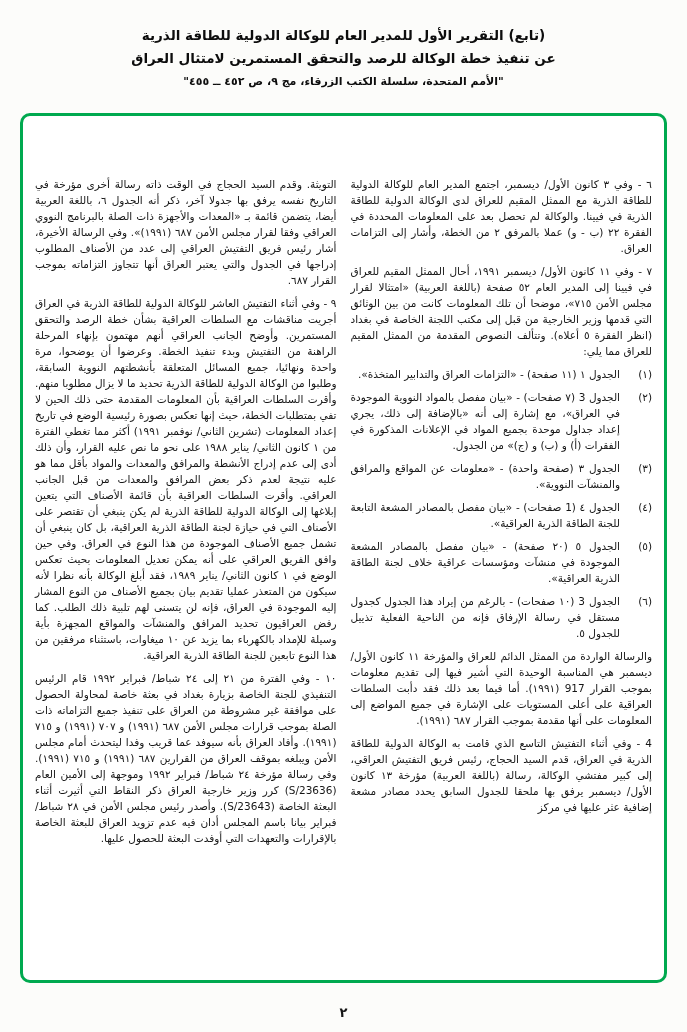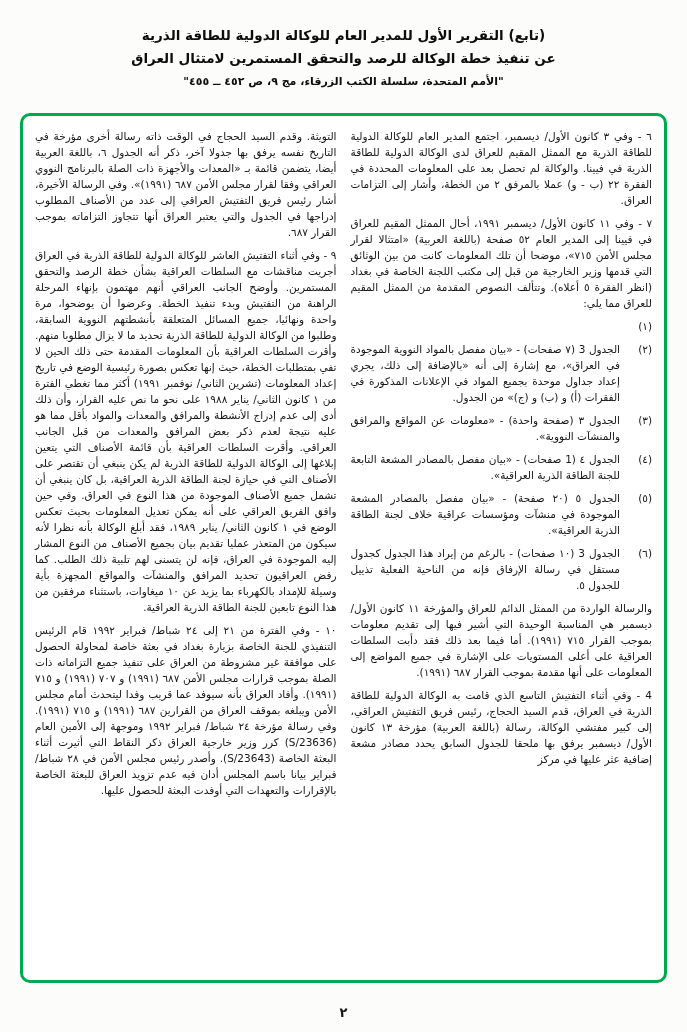--- a/index.html
+++ b/index.html
@@ -52,20 +52,21 @@
     display: flex;
     gap: 14px;
     overflow: hidden;
   }
   .col {
     flex: 1 1 0;
     font-size: 10.5px;
     line-height: 16px;
     text-align: justify;
     text-justify: inter-word;
+    margin-top: 48px;
   }
   .col p {
     margin: 0 0 7px 0;
   }
   .li {
     display: flex;
     margin: 0 0 7px 0;
   }
   .li .marker {
     flex: 0 0 32px;
@@ -96,20 +97,21 @@
   </header>
 
   <section class="content-box">
 
     <div class="col">
       <p>٦ -   وفي ٣ كانون الأول/ ديسمبر، اجتمع المدير العام للوكالة الدولية للطاقة الذرية مع الممثل المقيم للعراق لدى الوكالة الدولية للطاقة الذرية في فيينا. والوكالة لم تحصل بعد على المعلومات المحددة في الفقرة ٢٢ (ب - و) عملا بالمرفق ٢ من الخطة، وأشار إلى التزامات العراق.</p>
       <p>٧ -   وفي ١١ كانون الأول/ ديسمبر ١٩٩١، أحال الممثل المقيم للعراق في فيينا إلى المدير العام ٥٢ صفحة (باللغة العربية) «امتثالا لقرار مجلس الأمن ٧١٥»، موضحا أن تلك المعلومات كانت من بين الوثائق التي قدمها وزير الخارجية من قبل إلى مكتب اللجنة الخاصة في بغداد (انظر الفقرة ٥ أعلاه). وتتألف النصوص المقدمة من الممثل المقيم للعراق مما يلي:</p>
 
       <div class="li">
         <span class="marker">(١)</span>
+        <span class="text">الجدول ١ (١١ صفحة) - «التزامات العراق والتدابير المتخذة».</span>
       </div>
       <div class="li">
         <span class="marker">(٢)</span>
         <span class="text">الجدول 3 (٧ صفحات) - «بيان مفصل بالمواد النووية الموجودة في العراق»، مع إشارة إلى أنه «بالإضافة إلى ذلك، يجري إعداد جداول موحدة بجميع المواد في الإعلانات المذكورة في الفقرات (أ) و (ب) و (ج)» من الجدول.</span>
       </div>
       <div class="li">
         <span class="marker">(٣)</span>
         <span class="text">الجدول ٣ (صفحة واحدة) - «معلومات عن المواقع والمرافق والمنشآت النووية».</span>
       </div>
       <div class="li">
@@ -118,21 +120,21 @@
       </div>
       <div class="li">
         <span class="marker">(٥)</span>
         <span class="text">الجدول ٥ (٢٠ صفحة) - «بيان مفصل بالمصادر المشعة الموجودة في منشآت ومؤسسات عراقية خلاف لجنة الطاقة الذرية العراقية».</span>
       </div>
       <div class="li">
         <span class="marker">(٦)</span>
         <span class="text">الجدول 3 (١٠ صفحات) - بالرغم من إيراد هذا الجدول كجدول مستقل في رسالة الإرفاق فإنه من الناحية الفعلية تذييل للجدول ٥.</span>
       </div>
 
-      <p>والرسالة الواردة من الممثل الدائم للعراق والمؤرخة ١١ كانون الأول/ ديسمبر هي المناسبة الوحيدة التي أشير فيها إلى تقديم معلومات بموجب القرار ٧١٥ (١٩٩١). أما فيما بعد ذلك فقد دأبت السلطات العراقية على أعلى المستويات على الإشارة في جميع المواضع إلى المعلومات على أنها مقدمة بموجب القرار ٦٨٧ (١٩٩١).</p>
+      <p>والرسالة الواردة من الممثل الدائم للعراق والمؤرخة ١١ كانون الأول/ ديسمبر هي المناسبة الوحيدة التي أشير فيها إلى تقديم معلومات بموجب القرار 917 (١٩٩١). أما فيما بعد ذلك فقد دأبت السلطات العراقية على أعلى المستويات على الإشارة في جميع المواضع إلى المعلومات على أنها مقدمة بموجب القرار ٦٨٧ (١٩٩١).</p>
       <p>4 -   وفي أثناء التفتيش التاسع الذي قامت به الوكالة الدولية للطاقة الذرية في العراق، قدم السيد الحجاج، رئيس فريق التفتيش العراقي، إلى كبير مفتشي الوكالة، رسالة (باللغة العربية) مؤرخة ١٣ كانون الأول/ ديسمبر يرفق بها ملحقا للجدول السابق يحدد مصادر مشعة إضافية عثر عليها في مركز</p>
     </div>
 
     <div class="col">
       <p>التويثة. وقدم السيد الحجاج في الوقت ذاته رسالة أخرى مؤرخة في التاريخ نفسه يرفق بها جدولا آخر، ذكر أنه الجدول ٦، باللغة العربية أيضا، يتضمن قائمة بـ «المعدات والأجهزة ذات الصلة بالبرنامج النووي العراقي وفقا لقرار مجلس الأمن ٦٨٧ (١٩٩١)». وفي الرسالة الأخيرة، أشار رئيس فريق التفتيش العراقي إلى عدد من الأصناف المطلوب إدراجها في الجدول والتي يعتبر العراق أنها تتجاوز التزاماته بموجب القرار ٦٨٧.</p>
       <p>٩ -   وفي أثناء التفتيش العاشر للوكالة الدولية للطاقة الذرية في العراق أجريت مناقشات مع السلطات العراقية بشأن خطة الرصد والتحقق المستمرين. وأوضح الجانب العراقي أنهم مهتمون بإنهاء المرحلة الراهنة من التفتيش وبدء تنفيذ الخطة. وعرضوا أن يوضحوا، مرة واحدة ونهائيا، جميع المسائل المتعلقة بأنشطتهم النووية السابقة، وطلبوا من الوكالة الدولية للطاقة الذرية تحديد ما لا يزال مطلوبا منهم. وأقرت السلطات العراقية بأن المعلومات المقدمة حتى ذلك الحين لا تفي بمتطلبات الخطة، حيث إنها تعكس بصورة رئيسية الوضع في تاريخ إعداد المعلومات (تشرين الثاني/ نوفمبر ١٩٩١) أكثر مما تغطي الفترة من ١ كانون الثاني/ يناير ١٩٨٨ على نحو ما نص عليه القرار، وأن ذلك أدى إلى عدم إدراج الأنشطة والمرافق والمعدات والمواد بأقل مما هو عليه نتيجة لعدم ذكر بعض المرافق والمعدات من قبل الجانب العراقي. وأقرت السلطات العراقية بأن قائمة الأصناف التي يتعين إبلاغها إلى الوكالة الدولية للطاقة الذرية لم يكن ينبغي أن تقتصر على الأصناف التي في حيازة لجنة الطاقة الذرية العراقية، بل كان ينبغي أن تشمل جميع الأصناف الموجودة من هذا النوع في العراق. وفي حين وافق الفريق العراقي على أنه يمكن تعديل المعلومات بحيث تعكس الوضع في ١ كانون الثاني/ يناير ١٩٨٩، فقد أبلغ الوكالة بأنه نظرا لأنه سيكون من المتعذر عمليا تقديم بيان بجميع الأصناف من النوع المشار إليه الموجودة في العراق، فإنه لن يتسنى لهم تلبية ذلك الطلب. كما رفض العراقيون تحديد المرافق والمنشآت والمواقع المجهزة بأية وسيلة للإمداد بالكهرباء بما يزيد عن ١٠ ميغاوات، باستثناء مرفقين من هذا النوع تابعين للجنة الطاقة الذرية العراقية.</p>
       <p>١٠ -   وفي الفترة من ٢١ إلى ٢٤ شباط/ فبراير ١٩٩٢ قام الرئيس التنفيذي للجنة الخاصة بزيارة بغداد في بعثة خاصة لمحاولة الحصول على موافقة غير مشروطة من العراق على تنفيذ جميع التزاماته ذات الصلة بموجب قرارات مجلس الأمن ٦٨٧ (١٩٩١) و ٧٠٧ (١٩٩١) و ٧١٥ (١٩٩١). وأفاد العراق بأنه سيوفد عما قريب وفدا ليتحدث أمام مجلس الأمن ويبلغه بموقف العراق من القرارين ٦٨٧ (١٩٩١) و ٧١٥ (١٩٩١). وفي رسالة مؤرخة ٢٤ شباط/ فبراير ١٩٩٢ وموجهة إلى الأمين العام (S/23636) كرر وزير خارجية العراق ذكر النقاط التي أثيرت أثناء البعثة الخاصة (S/23643). وأصدر رئيس مجلس الأمن في ٢٨ شباط/ فبراير بيانا باسم المجلس أدان فيه عدم تزويد العراق للبعثة الخاصة بالإقرارات والتعهدات التي أوفدت البعثة للحصول عليها.</p>
     </div>
 
   </section>

